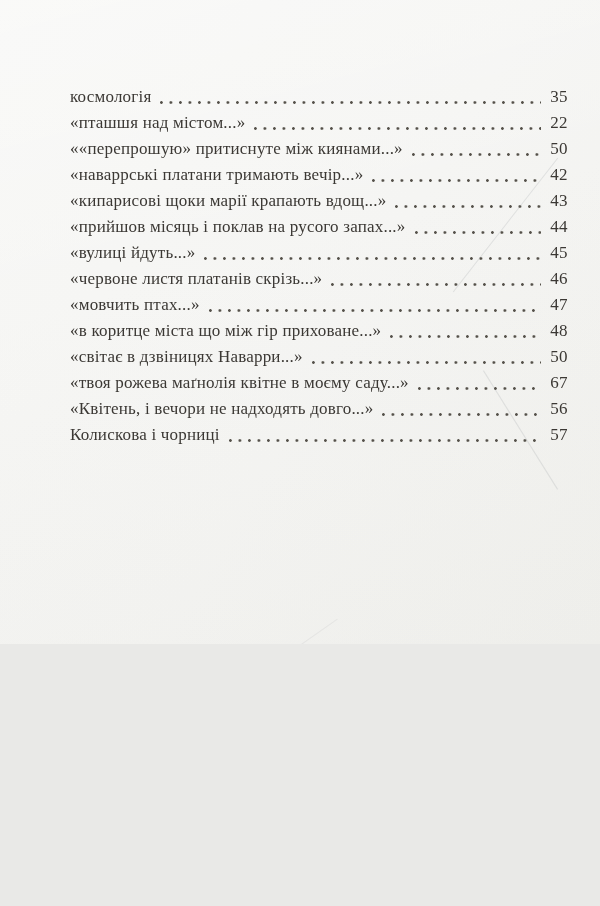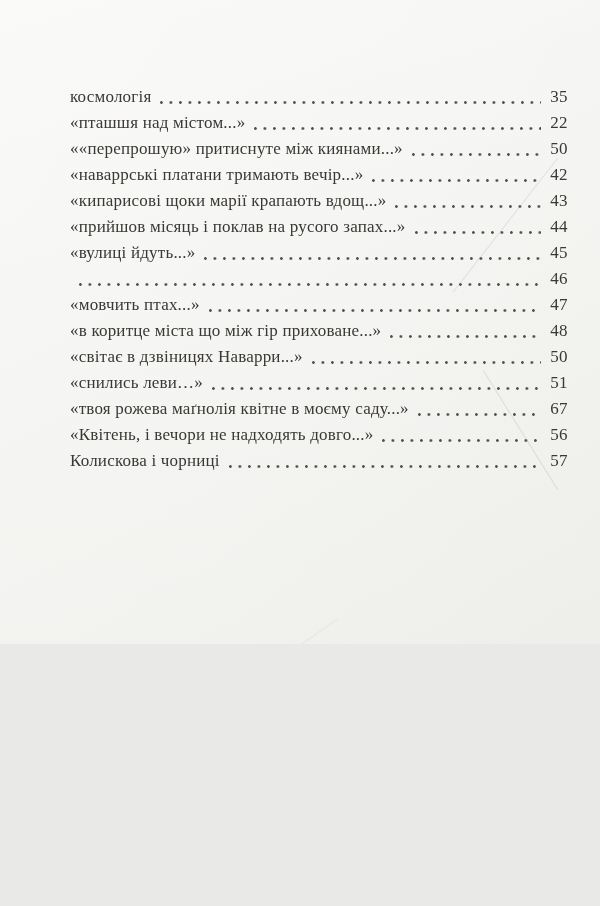--- a/index.html
+++ b/index.html
@@ -112,42 +112,38 @@
       <span class="toc-title">«прийшов місяць і поклав на русого запах...»</span>
       <span class="dot-leader"></span>
       <span class="toc-pagenum">44</span>
     </div>
     <div class="toc-row">
       <span class="toc-title">«вулиці йдуть...»</span>
       <span class="dot-leader"></span>
       <span class="toc-pagenum">45</span>
     </div>
     <div class="toc-row">
+      <span class="toc-title">«червоне листя платанів скрізь...»</span>
       <span class="dot-leader"></span>
       <span class="toc-pagenum">46</span>
     </div>
     <div class="toc-row">
       <span class="toc-title">«мовчить птах...»</span>
       <span class="dot-leader"></span>
       <span class="toc-pagenum">47</span>
     </div>
     <div class="toc-row">
       <span class="toc-title">«в коритце міста що між гір приховане...»</span>
       <span class="dot-leader"></span>
       <span class="toc-pagenum">48</span>
     </div>
     <div class="toc-row">
       <span class="toc-title">«світає в дзвіницях Наварри...»</span>
       <span class="dot-leader"></span>
       <span class="toc-pagenum">50</span>
-    </div>
-    <div class="toc-row">
-      <span class="toc-title">«снились леви…»</span>
-      <span class="dot-leader"></span>
-      <span class="toc-pagenum">51</span>
     </div>
     <div class="toc-row">
       <span class="toc-title">«твоя рожева маґнолія квітне в моєму саду...»</span>
       <span class="dot-leader"></span>
       <span class="toc-pagenum">67</span>
     </div>
     <div class="toc-row">
       <span class="toc-title">«Квітень, і вечори не надходять довго...»</span>
       <span class="dot-leader"></span>
       <span class="toc-pagenum">56</span>

